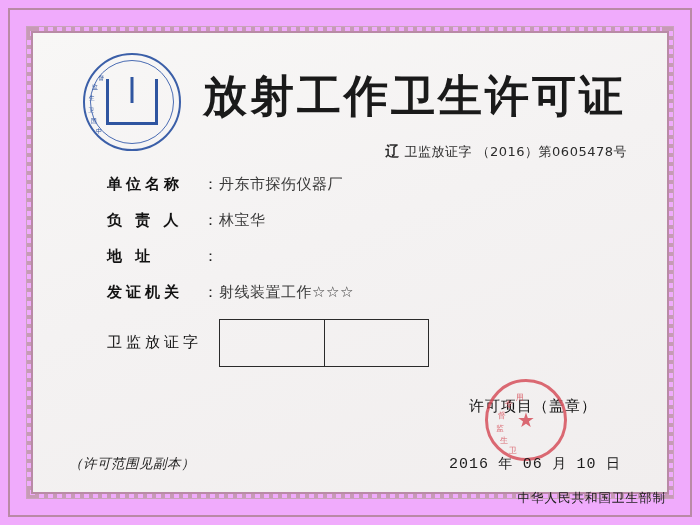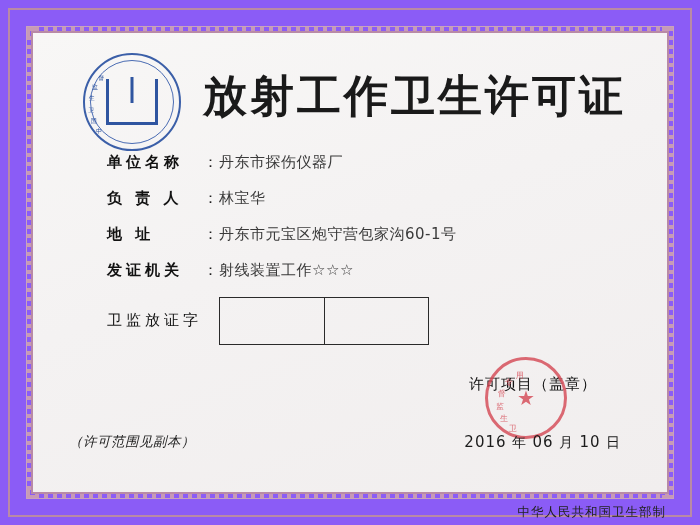--- a/index.html
+++ b/index.html
@@ -11,21 +11,21 @@
     height: 525px;
     background: #f2f2f0;
     font-family: "DejaVu Sans", sans-serif;
     overflow: hidden;
   }
 
   .certificate {
     position: relative;
     width: 700px;
     height: 525px;
-    background: #8b5cf6;
+    background: #f0abfc;
     box-sizing: border-box;
   }
 
   
   .border-outer {
     position: absolute;
     left: 8px;
     top: 8px;
     right: 8px;
     bottom: 8px;
@@ -289,29 +289,30 @@
     letter-spacing: 0.5px;
     font-style: italic;
   }
   .issue-date {
     position: absolute;
     right: 24px;
     top: 4px;
     font-size: 14px;
     color: #1c1c1c;
     letter-spacing: 1px;
+    font-family: Liberation Mono, monospace;
   }
   .issue-date .num {
     font-size: 15px;
   }
 
   .ministry {
     position: absolute;
     right: 34px;
-    bottom: 4px;
+    bottom: 18px;
     font-size: 12.5px;
     color: #222;
     letter-spacing: 1px;
   }
 </style>
 </head>
 <body>
 
 <div class="certificate">
 
@@ -334,39 +335,42 @@
           <span style="transform: rotate(-95deg) translate(0, -44px) rotate(95deg);">卫</span>
           <span style="transform: rotate(-80deg) translate(0, -44px) rotate(80deg);">生</span>
           <span style="transform: rotate(-65deg) translate(0, -44px) rotate(65deg);">监</span>
           <span style="transform: rotate(-50deg) translate(0, -44px) rotate(50deg);">督</span>
         </div>
       </div>
 
       <div class="title">放射工作卫生许可证</div>
     </div>
 
+    <div class="serial">
+      <span class="prefix">辽</span>
+      <span>卫监放证字 （2016）第0605478号</span>
+    </div>
 
     <div class="fields">
 
       <div class="field-row">
         <div class="field-label">单位名称</div>
         <div class="field-colon">：</div>
         <div class="field-value">丹东市探伤仪器厂</div>
       </div>
 
       <div class="field-row">
         <div class="field-label">负 责 人</div>
         <div class="field-colon">：</div>
         <div class="field-value">林宝华</div>
       </div>
 
       <div class="field-row">
         <div class="field-label">地    址</div>
         <div class="field-colon">：</div>
-        <div class="field-value">丹东市元宝区炮守营包家沟60-1号</div>
       </div>
 
       <div class="field-row">
         <div class="field-label">发证机关</div>
         <div class="field-colon">：</div>
         <div class="field-value">射线装置工作☆☆☆</div>
       </div>
 
       <div class="review-row">
         <div class="review-label">卫监放证字</div>

